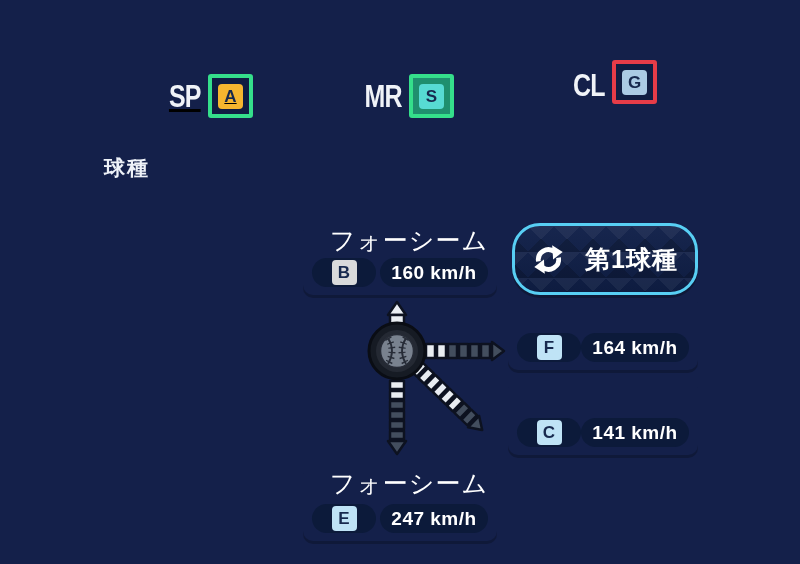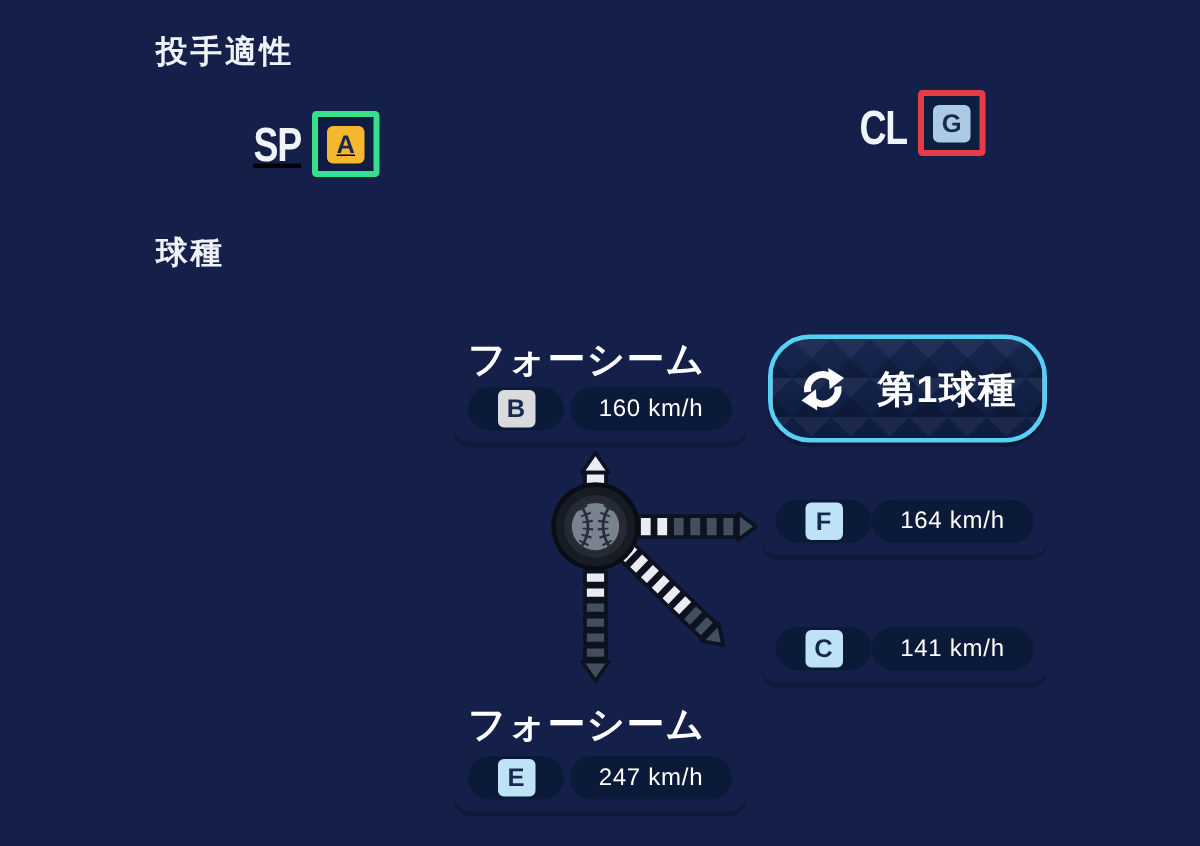--- a/index.html
+++ b/index.html
@@ -62,57 +62,62 @@
     background-size:26px 26px,26px 26px,26px 26px,26px 26px,100% 100%;
   }
 
   
   .pitch-card {
     position:absolute; border-radius:10px; box-sizing:border-box;
     display:flex; flex-direction:column; padding:2px 9px 8px;
     box-shadow:0 3px 0 rgba(0,0,0,.22);
   }
   .pitch-title {
-    text-align:left; color:#ffffff; font-size:25px; font-weight:700;
+    text-align:right; color:#ffffff; font-size:25px; font-weight:400;
     line-height:35px; letter-spacing:1px; white-space:nowrap;
   }
   .pill-row { display:flex; justify-content:space-between; align-items:center; margin-top:auto; }
   .pill {
     background:#0c1a3a; height:29px; border-radius:15px;
     display:flex; align-items:center; justify-content:center; box-sizing:border-box;
   }
   .pill.grade { width:64px; }
-  .pill.speed { width:108px; color:#fff; font-size:16px; font-weight:400; letter-spacing:.5px; white-space:nowrap; }
+  .pill.speed { width:108px; color:#fff; font-size:19px; font-weight:700; letter-spacing:.5px; white-space:nowrap; }
 
   
   .selector-btn {
     position:absolute; left:512px; top:223px; width:186px; height:72px;
     border-radius:28px; border:3px solid #58cff4; box-sizing:border-box;
     display:flex; align-items:center; justify-content:center; gap:20px;
     color:#fff; font-size:25px; font-weight:700; letter-spacing:1px;
     cursor:pointer; box-shadow:0 3px 0 rgba(0,0,0,.25);
     padding:0; white-space:nowrap;
   }
 
   .diagram { position:absolute; left:330px; top:296px; }
 </style>
 </head>
 <body>
 
 <div class="stage">
 
-  <div class="section-label" style="left:104px; top:20px;">投手適性</div>
 
   <div class="apt-group" style="left:118px; top:74px; width:135px; justify-content:flex-end;text-decoration:underline;">
     <span class="role-text">SP</span>
     <span class="apt-badge badge-green bg-navy">
       <span class="grade-sq sq-gold">A</span>
     </span>
   </div>
 
+  <div class="apt-group" style="left:319px; top:74px; width:135px; justify-content:flex-end;">
+    <span class="role-text">MR</span>
+    <span class="apt-badge badge-green bg-green">
+      <span class="grade-sq sq-cyan">S</span>
+    </span>
+  </div>
 
   <div class="apt-group" style="left:522px; top:60px; width:135px; justify-content:flex-end;align-items:flex-end;">
     <span class="role-text">CL</span>
     <span class="apt-badge badge-red bg-navy">
       <span class="grade-sq sq-steel">G</span>
     </span>
   </div>
 
   <div class="section-label" style="left:104px; top:154px;">球種</div>
 

